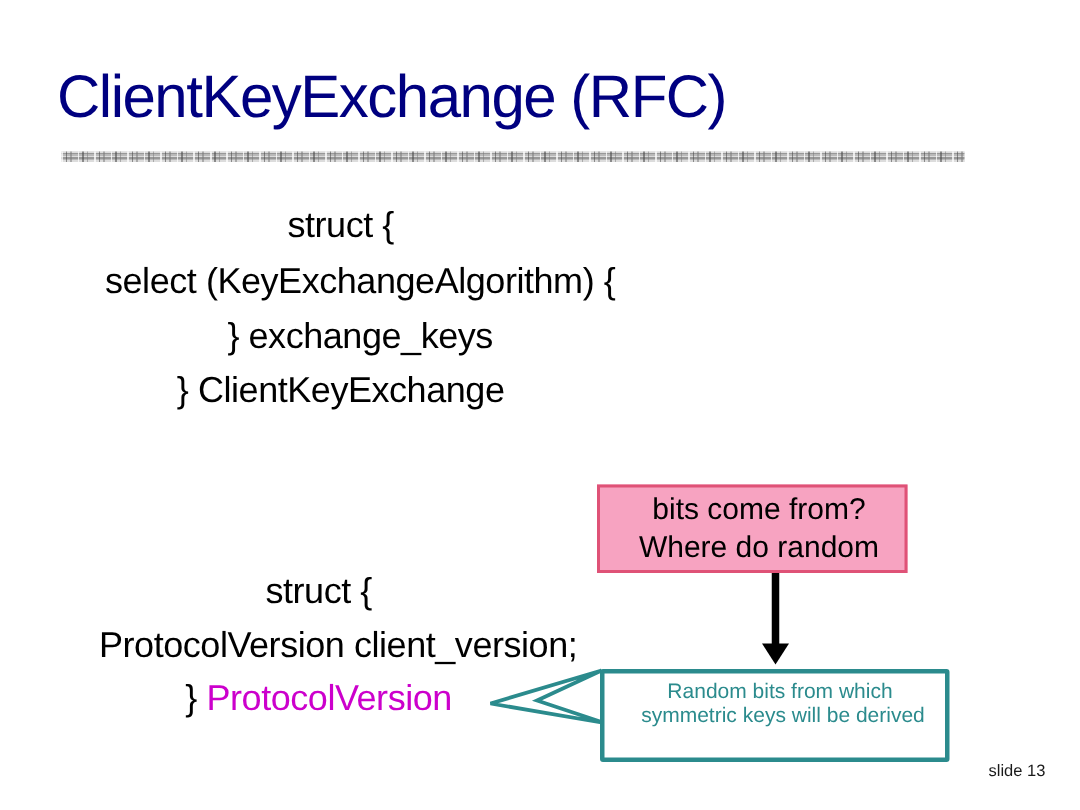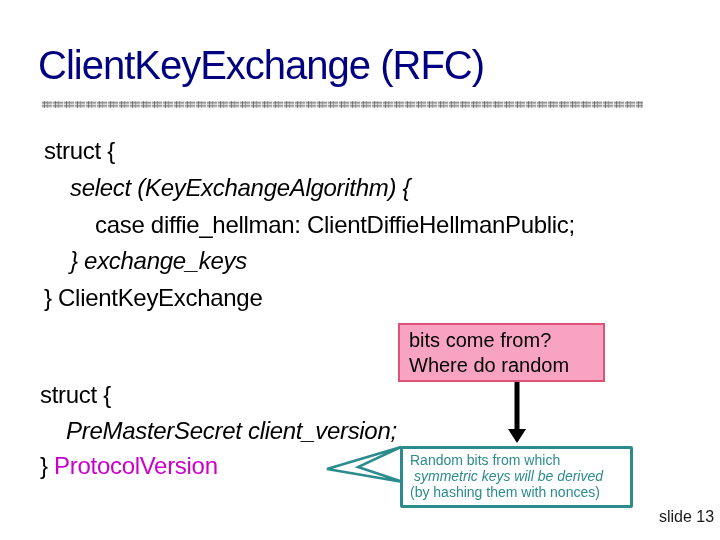--- a/index.html
+++ b/index.html
@@ -1,87 +1,85 @@
 <!DOCTYPE html>
 <html style="--title-navy: #000080; --accent-magenta: #CC00CC; --pink-fill: #F7A3C1; --pink-border: #DF5277; --teal: #2B8B8D;"><head>
 <meta charset="utf-8">
 <style>
   html,body{margin:0;padding:0;}
   body{width:720px;height:540px;overflow:hidden;background:#fff;
        font-family:"Liberation Sans","DejaVu Sans",sans-serif;}
-  .slide{position:relative;width:720px;height:540px;background:#fff;}
+  .slide{position:relative;width:720px;height:540px;background:#fff;text-align:center;}
 
   .title{position:absolute;left:38px;top:43px;font-size:40px;letter-spacing:-1px;
          color:var(--title-navy,#000080);white-space:nowrap;}
 
   .rule{position:absolute;left:41px;top:101px;width:602px;height:7px;
         background-color:#b9b9b9;
         background-image:
           repeating-linear-gradient(90deg, rgba(255,255,255,.75) 0 1px, transparent 1px 3px, rgba(70,70,70,.55) 3px 4px, transparent 4px 6px, rgba(120,120,120,.5) 6px 7px, transparent 7px 11px),
           repeating-linear-gradient(0deg, rgba(255,255,255,.5) 0 1px, transparent 1px 2px, rgba(90,90,90,.35) 2px 3px);}
 
   .code{position:absolute;font-size:24px;letter-spacing:-0.3px;color:#000;white-space:nowrap;}
   .code1{left:44px;top:133px;line-height:36.8px;}
   .code2{left:40px;top:377px;line-height:35.6px;}
   .ind0{padding-left:0;}
-  .ind1{padding-left:26px;font-style:italic;}
+  .ind1{padding-left:26px;}
   .ind2{padding-left:51px;}
   .mag{color:var(--accent-magenta,#CC00CC);}
 
   .pinkbox{position:absolute;left:398px;top:323px;width:207px;height:59px;box-sizing:border-box;
            background:var(--pink-fill,#F7A3C1);border:2px solid var(--pink-border,#DF5277);
            font-size:20px;line-height:25px;color:#000;padding:3px 0 0 9px;}
 
   .arrow-svg{position:absolute;left:0;top:0;width:720px;height:540px;pointer-events:none;}
 
   .tealbox{position:absolute;left:400px;top:446px;width:233px;height:62px;box-sizing:border-box;
            background:#fff;border:3px solid var(--teal,#2B8B8D);border-radius:2px;
            font-size:14px;line-height:16px;color:var(--teal,#2B8B8D);padding:3px 0 0 7px;
            white-space:nowrap;}
-  .tealbox .ind{padding-left:4px;font-style:italic;}
+  .tealbox .ind{padding-left:4px;}
 
-  .slidenum{position:absolute;left:659px;top:508px;font-size:16px;color:#1a1a1a;}
+  .slidenum{position:absolute;left:659px;top:508px;font-size:11px;color:#1a1a1a;}
 </style>
 </head>
 <body>
 
 <div class="slide">
 
   <div class="title">ClientKeyExchange (RFC)</div>
 
   <div class="rule"></div>
 
   <div class="code code1">
     <div class="ind0">struct {</div>
     <div class="ind1">select (KeyExchangeAlgorithm) {</div>
-    <div class="ind2">case diffie_hellman: ClientDiffieHellmanPublic;</div>
     <div class="ind1">} exchange_keys</div>
     <div class="ind0">} ClientKeyExchange</div>
   </div>
 
   <div class="pinkbox">
     <div>bits come from?</div>
     <div>Where do random</div>
   </div>
 
   <svg class="arrow-svg" viewBox="0 0 720 540">
     <g>
       <rect x="514.5" y="382" width="5" height="49" fill="#000"></rect>
       <polygon points="508,429 526,429 517,443" fill="#000"></polygon>
     </g>
     <polygon points="327,469 401,447 358,467 403,482" fill="#ffffff" stroke="#2B8B8D" stroke-width="2.5" stroke-linejoin="miter"></polygon>
   </svg>
 
   <div class="code code2">
     <div class="ind0">struct {</div>
-    <div class="ind1">PreMasterSecret client_version;</div>
+    <div class="ind1">ProtocolVersion client_version;</div>
     <div class="ind0"><span>} </span><span class="mag">ProtocolVersion</span></div>
   </div>
 
   <div class="tealbox">
     <div>Random bits from which</div>
     <div class="ind">symmetric keys will be derived</div>
-    <div>(by hashing them with nonces)</div>
   </div>
 
   <div class="slidenum">slide 13</div>
 
 </div>
 
 </body></html>

